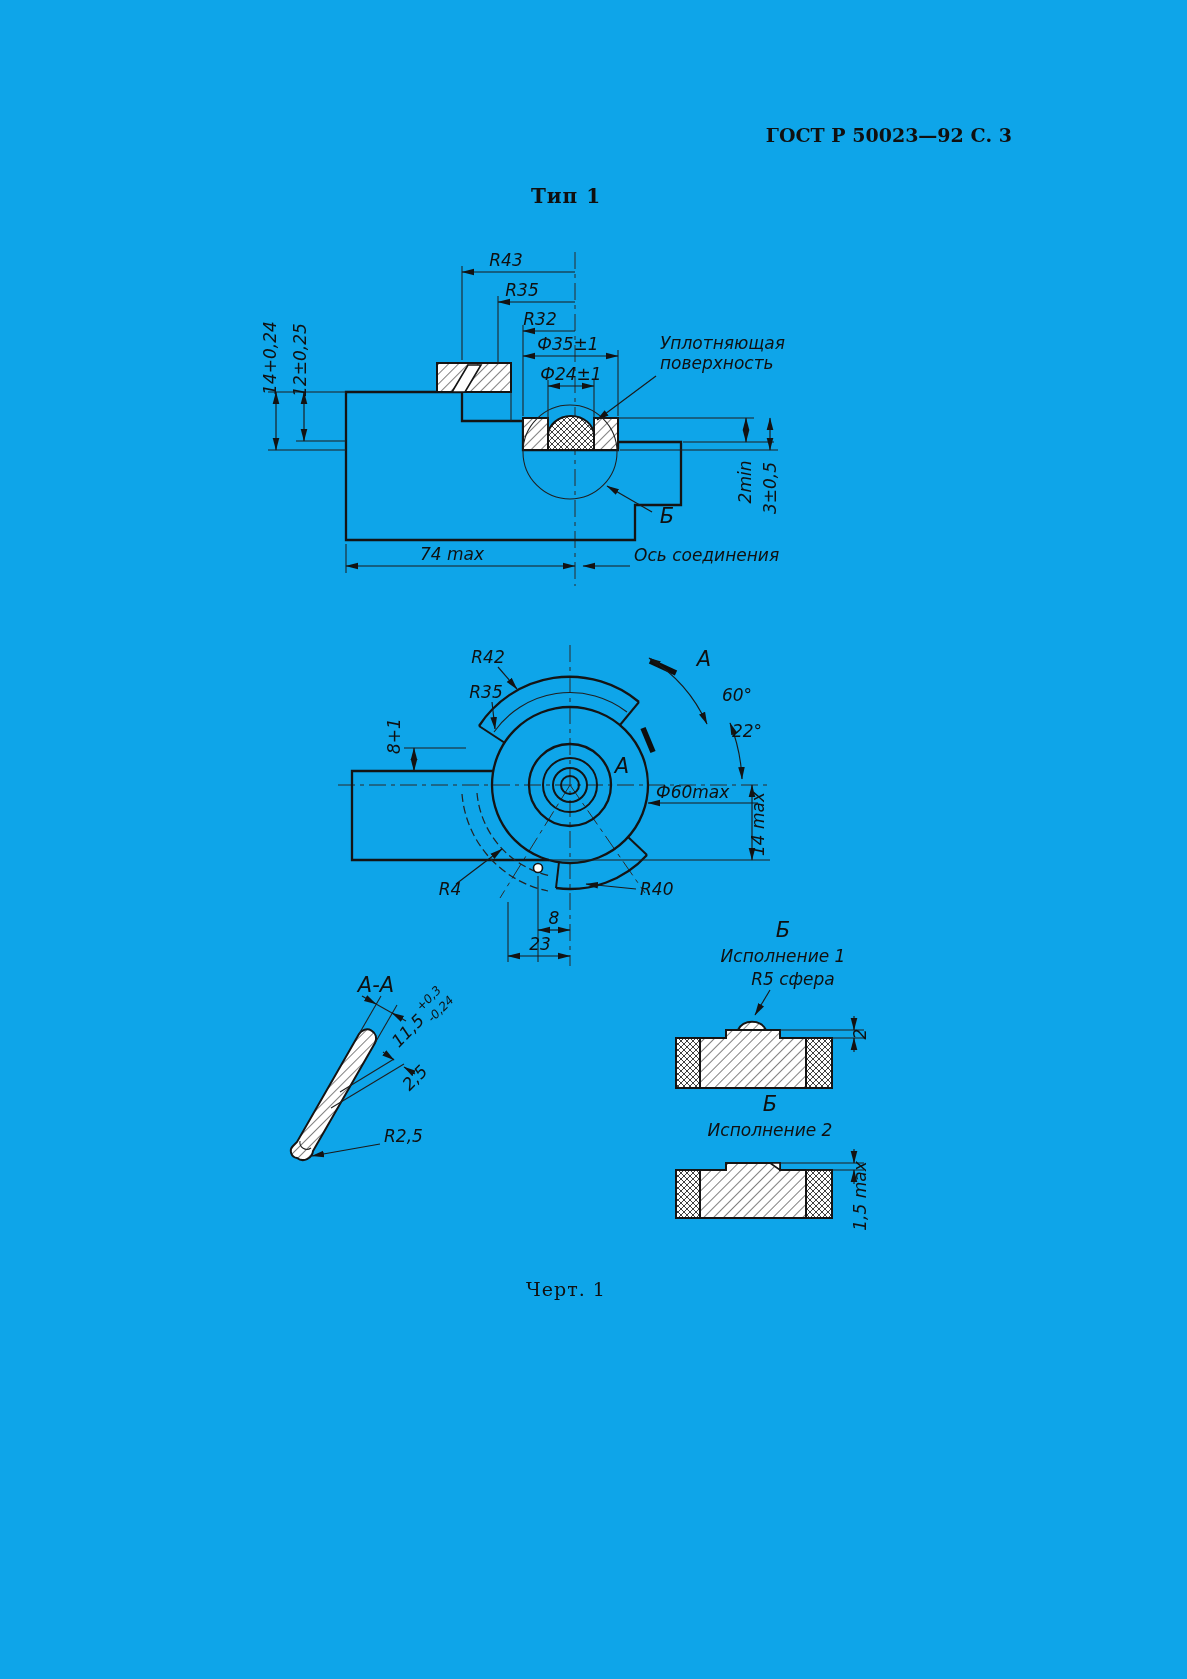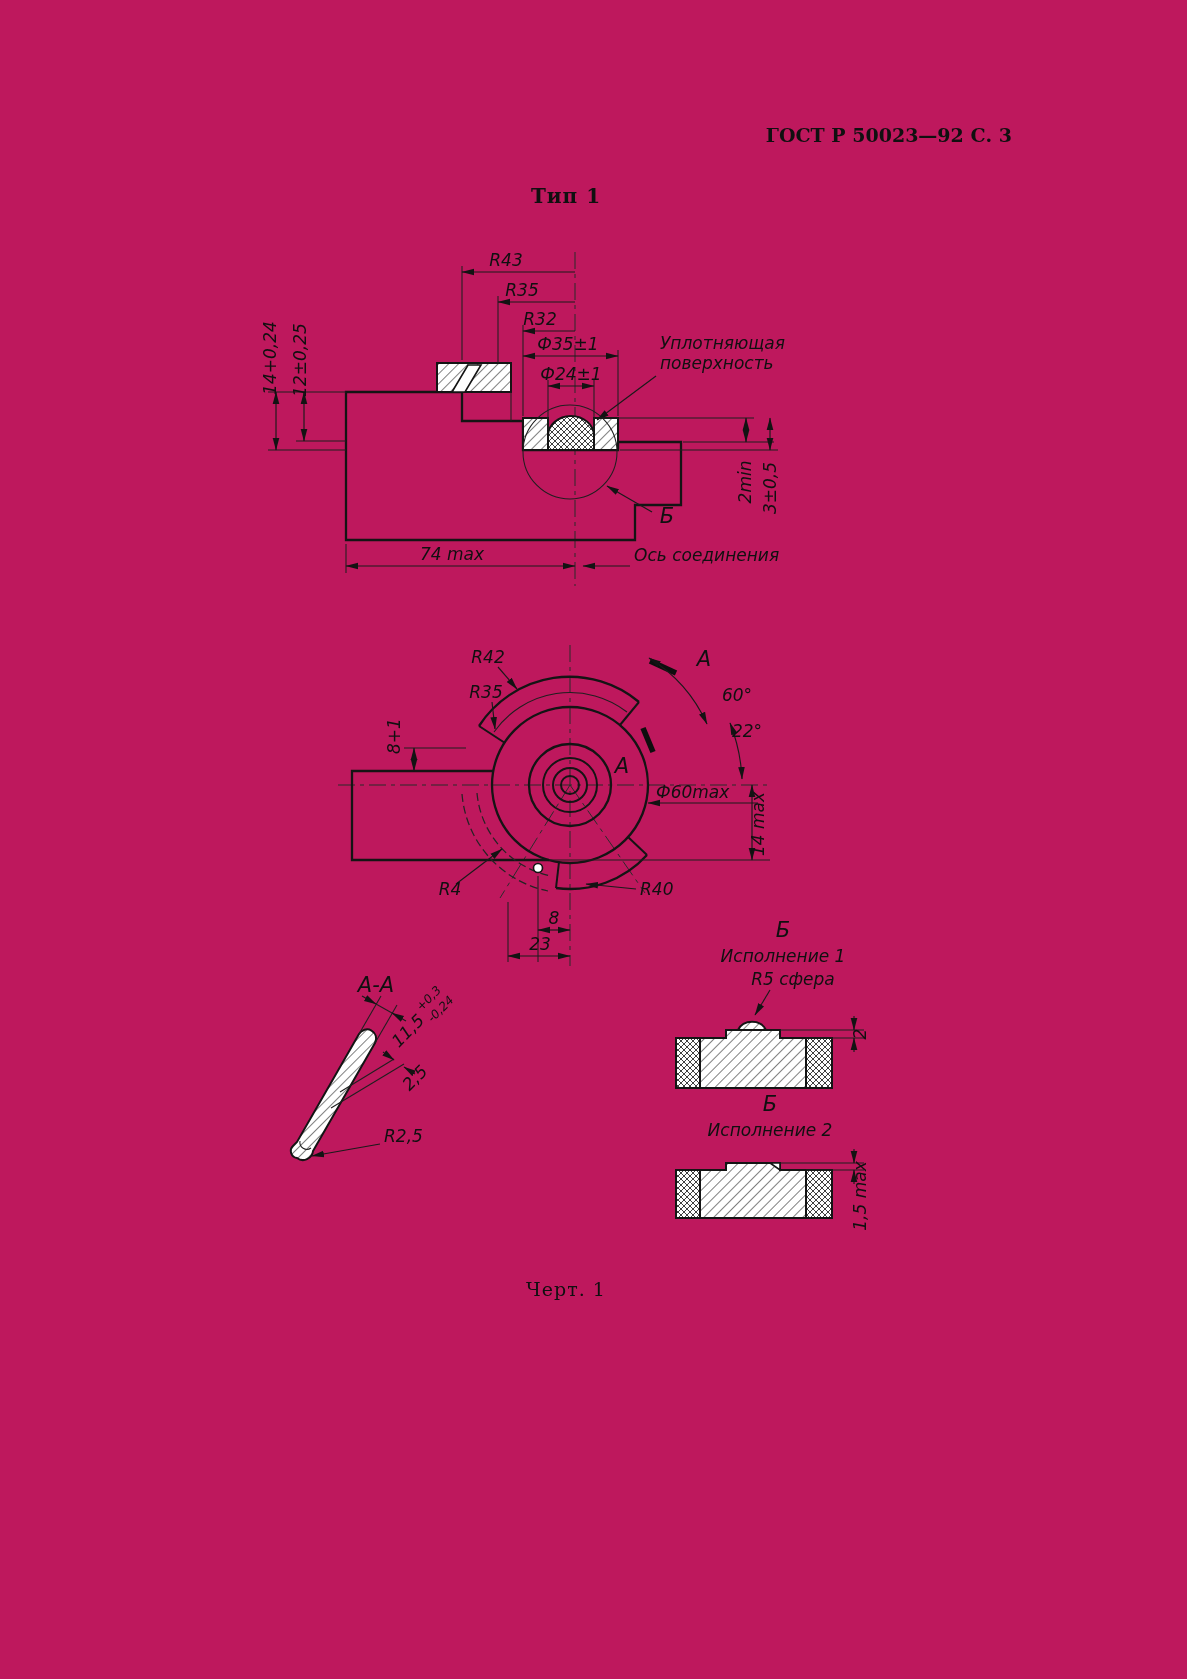--- a/index.html
+++ b/index.html
@@ -1,16 +1,16 @@
 <!DOCTYPE html>
 <html><head>
 <meta charset="utf-8">
 <style>
   html,body{margin:0;padding:0;background:#ffffff;}
-  .page{position:relative;width:1187px;height:1679px;background:#be185d;overflow:hidden;
+  .page{position:relative;width:1187px;height:1679px;background:#0ea5e9;overflow:hidden;
         font-family:"DejaVu Sans",sans-serif;}
   svg{position:absolute;left:0;top:0;}
   text{font-family:"DejaVu Sans",sans-serif;font-style:italic;font-size:17px;fill:#101010;}
   .t-serif{font-family:"DejaVu Serif","Liberation Serif",serif;font-style:normal;font-weight:700;font-size:19px;}
   .t-title{font-family:"DejaVu Serif","Liberation Serif",serif;font-style:normal;font-weight:700;font-size:20px;letter-spacing:1px;}
   .t-cap{font-family:"DejaVu Serif","Liberation Serif",serif;font-style:normal;font-weight:400;font-size:19px;letter-spacing:1px;}
   .t-big{font-size:21px;}
   .t-sm{font-size:12px;}
   .ol{fill:none;stroke:#141414;stroke-width:2.3;stroke-linejoin:miter;}
   .ol2{fill:none;stroke:#141414;stroke-width:2;}

